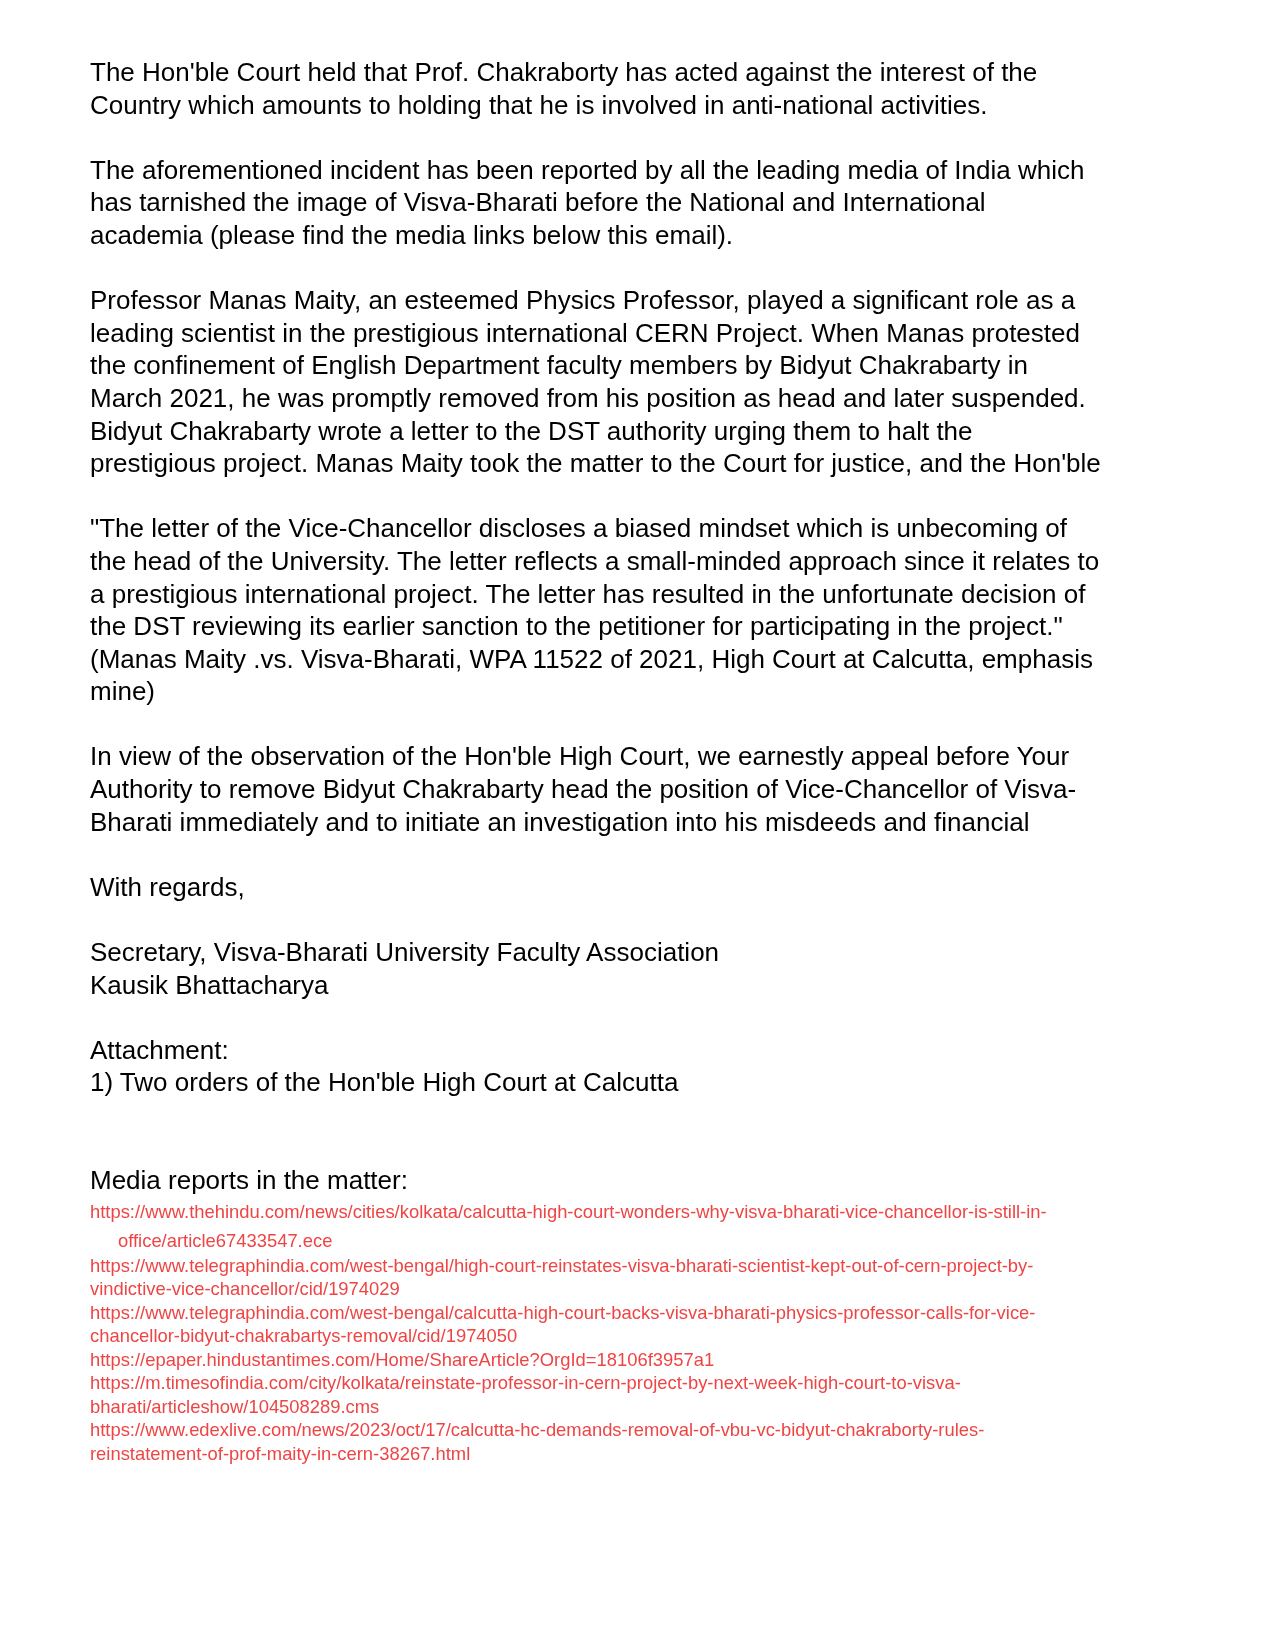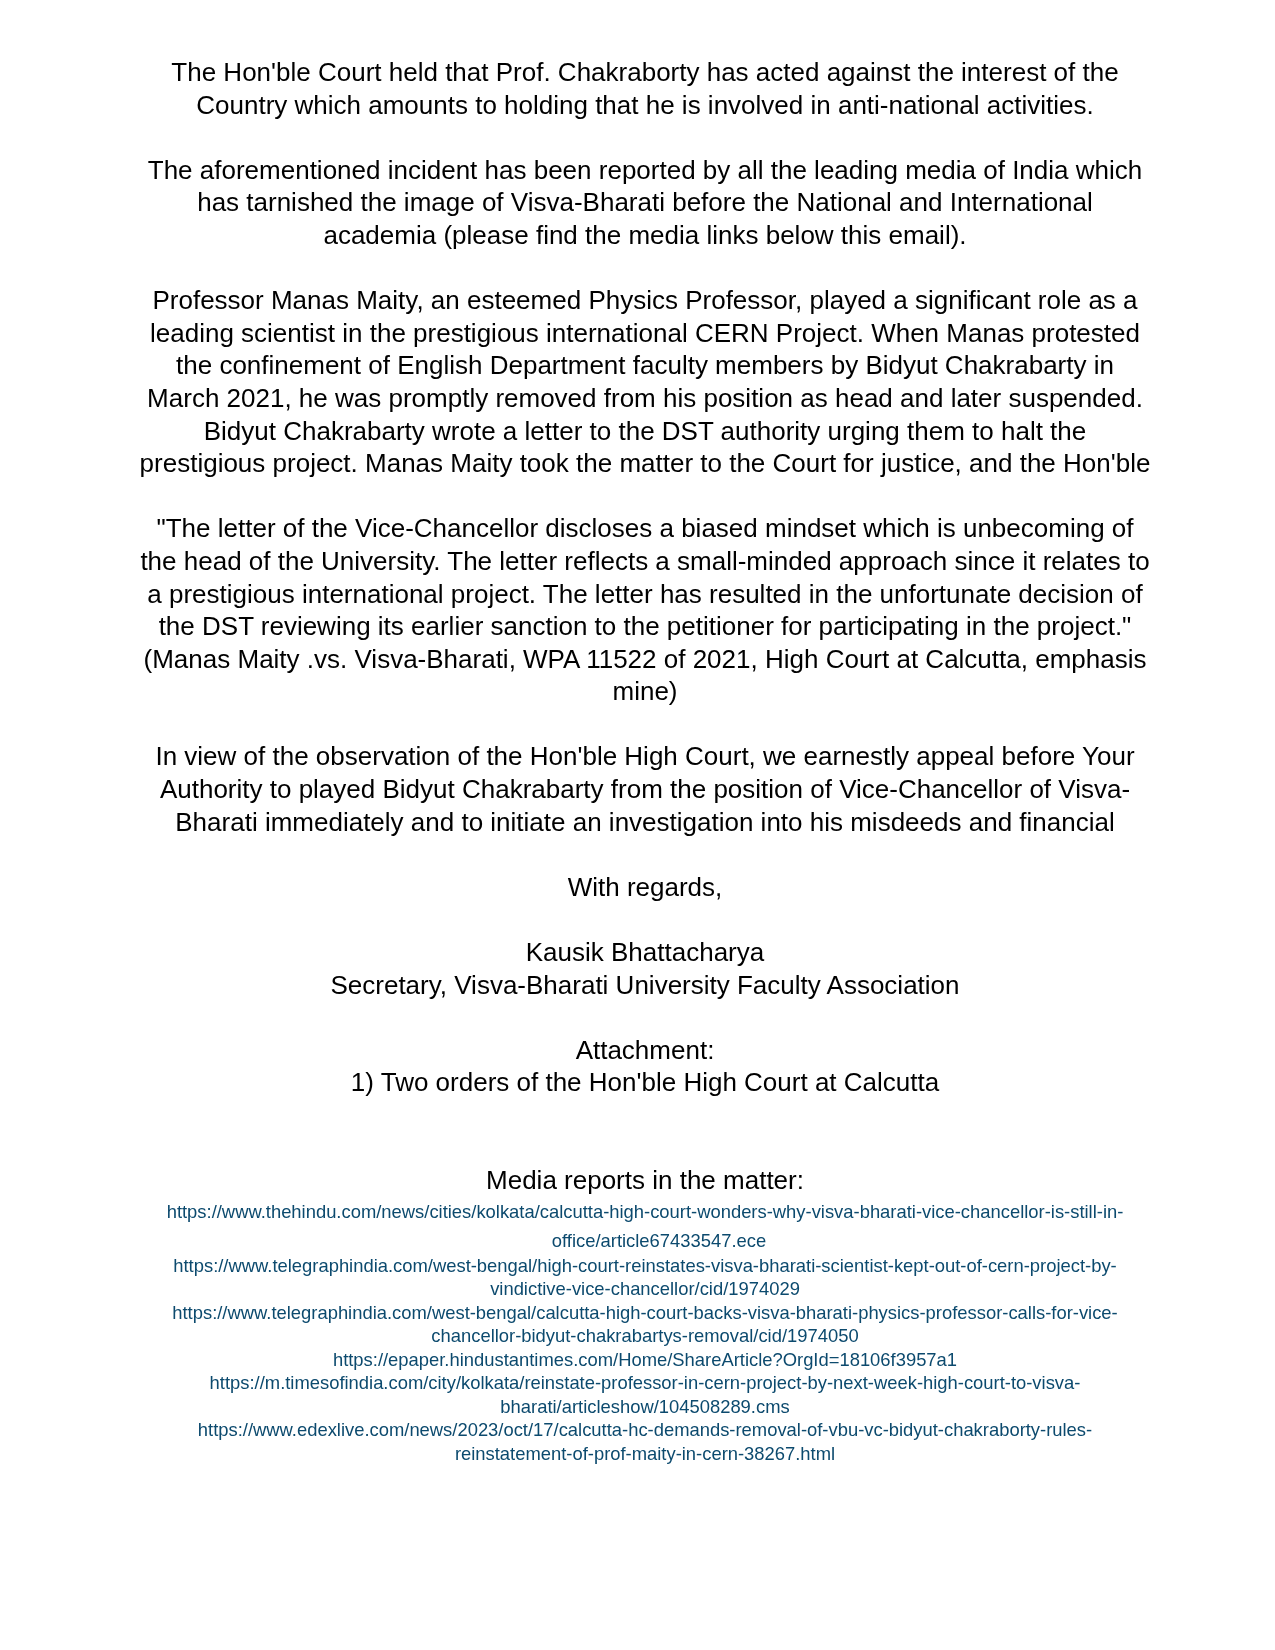--- a/index.html
+++ b/index.html
@@ -5,24 +5,24 @@
   html, body { margin: 0; padding: 0; background: #ffffff; }
   body { width: 1275px; height: 1650px; position: relative; overflow: hidden; }
   .page {
     position: absolute; left: 90px; top: 56px; width: 1110px;
     font-family: "Liberation Sans", sans-serif;
     color: #000000;
     font-size: 26px;
     line-height: 32.6px;
   }
   .para { margin: 0 0 32.6px 0; }
-  .line { display: block; white-space: nowrap; text-align: center; }
+  .line { display: block; white-space: nowrap; }
   .media-heading { margin-top: 65px; }
   .links { font-size: 18.4px; line-height: 23.5px; color: #1a56c4; }
-  .links a { color: #0c4a6e; text-decoration: none; display: block; white-space: nowrap; }
+  .links a { color: #ef4444; text-decoration: none; display: block; white-space: nowrap; }
   .links .line { }
 </style>
 </head>
 <body>
 
 <div class="page">
 
   <div class="para">
     <span class="line">The Hon'ble Court held that Prof. Chakraborty has acted against the interest of the</span>
     <span class="line">Country which amounts to holding that he is involved in anti-national activities.</span>
@@ -47,31 +47,31 @@
     <span class="line">"The letter of the Vice-Chancellor discloses a biased mindset which is unbecoming of</span>
     <span class="line">the head of the University. The letter reflects a small-minded approach since it relates to</span>
     <span class="line">a prestigious international project. The letter has resulted in the unfortunate decision of</span>
     <span class="line">the DST reviewing its earlier sanction to the petitioner for participating in the project."</span>
     <span class="line">(Manas Maity .vs. Visva-Bharati, WPA 11522 of 2021, High Court at Calcutta, emphasis</span>
     <span class="line">mine)</span>
   </div>
 
   <div class="para">
     <span class="line">In view of the observation of the Hon'ble High Court, we earnestly appeal before Your</span>
-    <span class="line">Authority to played Bidyut Chakrabarty from the position of Vice-Chancellor of Visva-</span>
+    <span class="line">Authority to remove Bidyut Chakrabarty head the position of Vice-Chancellor of Visva-</span>
     <span class="line">Bharati immediately and to initiate an investigation into his misdeeds and financial</span>
   </div>
 
   <div class="para">
     <span class="line">With regards,</span>
   </div>
 
   <div class="para">
+    <span class="line">Secretary, Visva-Bharati University Faculty Association</span>
     <span class="line">Kausik Bhattacharya</span>
-    <span class="line">Secretary, Visva-Bharati University Faculty Association</span>
   </div>
 
   <div class="para" style="margin-bottom:8px;">
     <span class="line">Attachment:</span>
     <span class="line">1) Two orders of the Hon'ble High Court at Calcutta</span>
   </div>
 
   <div class="media-heading">
     <span class="line">Media reports in the matter:</span>
   </div>

